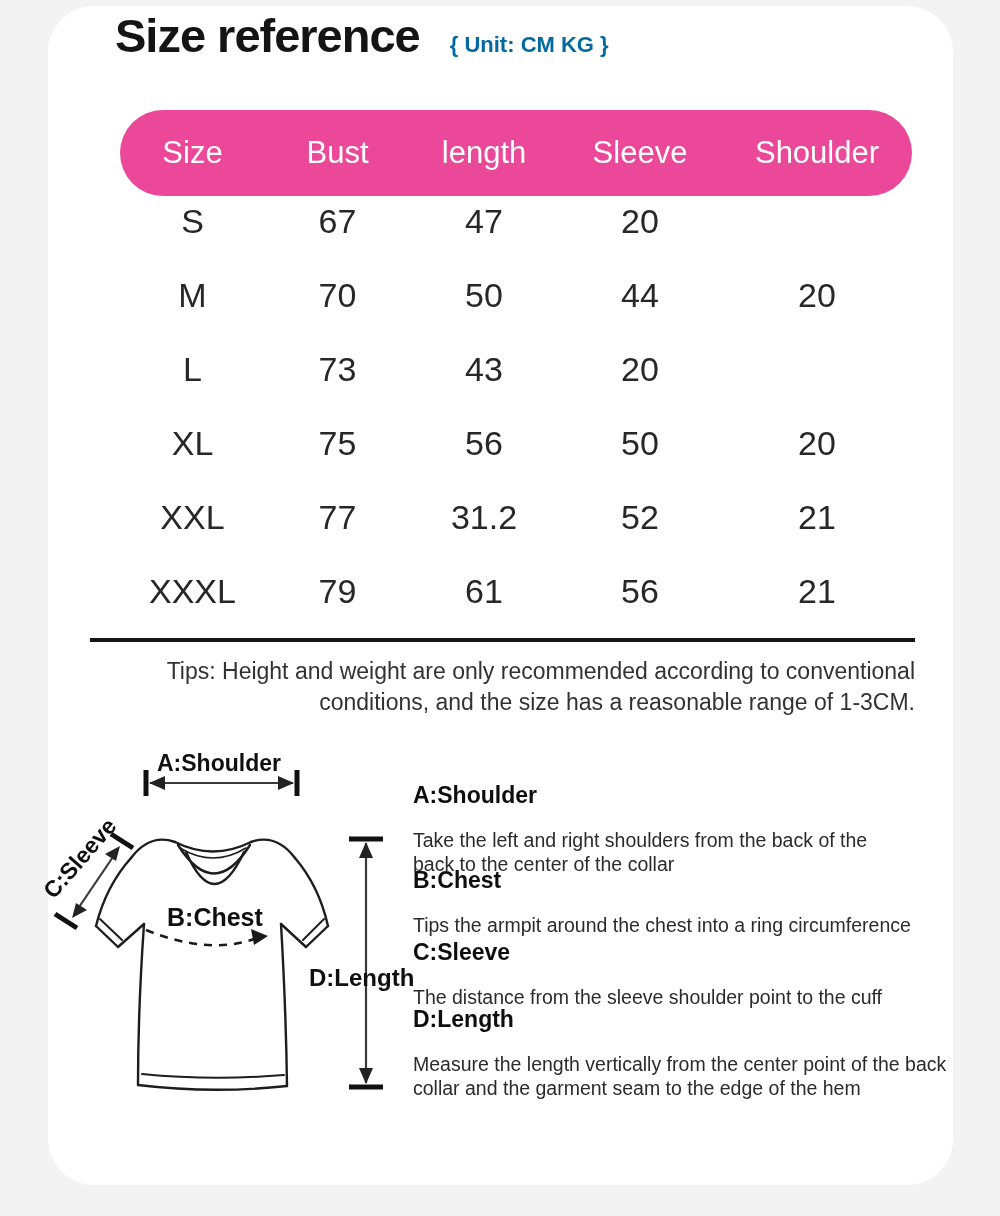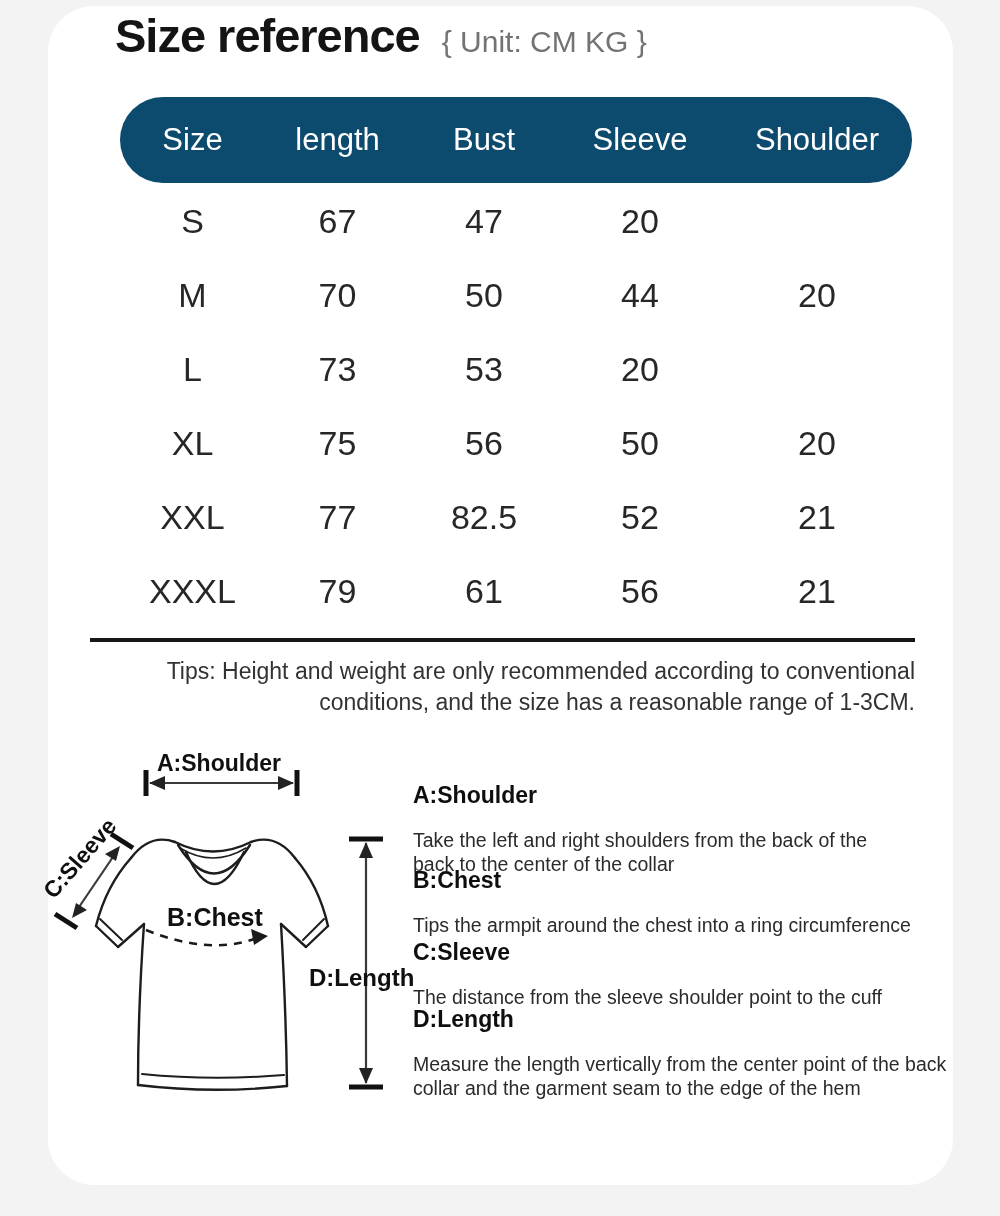--- a/index.html
+++ b/index.html
@@ -9,28 +9,28 @@
     background:#f3f3f4; overflow:hidden;
     font-family:"Liberation Sans", sans-serif; color:#1f1f1f;
   }
   .card {
     position:absolute; left:48px; top:6px; width:905px; height:1179px;
     background:#ffffff; border-radius:46px;
   }
   
   .title-row {
     position:absolute; left:115px; top:8px;
-    display:flex; align-items:baseline; gap:22px; white-space:nowrap;
+    display:flex; align-items:baseline; gap:30px; white-space:nowrap;
   }
   .title-row h1 { font-size:47px; font-weight:700; letter-spacing:-1px; color:#141414; }
-  .title-row .unit { font-size:30px; font-weight:400; color:#737373; }
+  .title-row .unit { font-size:22px; font-weight:700; color:#0369a1; }
   
   .pill {
-    position:absolute; left:120px; top:97px; width:792px; height:86px;
-    background:#0c4a6e; border-radius:44px;
+    position:absolute; left:120px; top:110px; width:792px; height:86px;
+    background:#ec4899; border-radius:44px;
     display:grid; grid-template-columns:145px 145px 148px 164px 190px;
     align-items:center;
   }
   .hcell { text-align:center; color:#ffffff; font-size:31px; }
   .tbody { position:absolute; left:120px; top:184px; width:792px; }
   .trow {
     display:grid; grid-template-columns:145px 145px 148px 164px 190px;
     height:74px; align-items:center;
   }
   .tcell { text-align:center; font-size:34px; color:#272727; }
@@ -63,56 +63,56 @@
 <div class="page">
   <div class="card"></div>
 
   <div class="title-row">
     <h1>Size reference</h1>
     <span class="unit">{ Unit: CM KG }</span>
   </div>
 
   <div class="pill">
       <div class="hcell">Size</div>
+      <div class="hcell">Bust</div>
       <div class="hcell">length</div>
-      <div class="hcell">Bust</div>
       <div class="hcell">Sleeve</div>
       <div class="hcell">Shoulder</div>
     </div>
   <div class="tbody">
       <div class="trow">
         <div class="tcell">S</div>
         <div class="tcell">67</div>
         <div class="tcell">47</div>
         <div class="tcell">20</div>
       </div>
       <div class="trow">
         <div class="tcell">M</div>
         <div class="tcell">70</div>
         <div class="tcell">50</div>
         <div class="tcell">44</div>
         <div class="tcell">20</div>
       </div>
       <div class="trow">
         <div class="tcell">L</div>
         <div class="tcell">73</div>
-        <div class="tcell">53</div>
+        <div class="tcell">43</div>
         <div class="tcell">20</div>
       </div>
       <div class="trow">
         <div class="tcell">XL</div>
         <div class="tcell">75</div>
         <div class="tcell">56</div>
         <div class="tcell">50</div>
         <div class="tcell">20</div>
       </div>
       <div class="trow">
         <div class="tcell">XXL</div>
         <div class="tcell">77</div>
-        <div class="tcell">82.5</div>
+        <div class="tcell">31.2</div>
         <div class="tcell">52</div>
         <div class="tcell">21</div>
       </div>
       <div class="trow">
         <div class="tcell">XXXL</div>
         <div class="tcell">79</div>
         <div class="tcell">61</div>
         <div class="tcell">56</div>
         <div class="tcell">21</div>
       </div>

